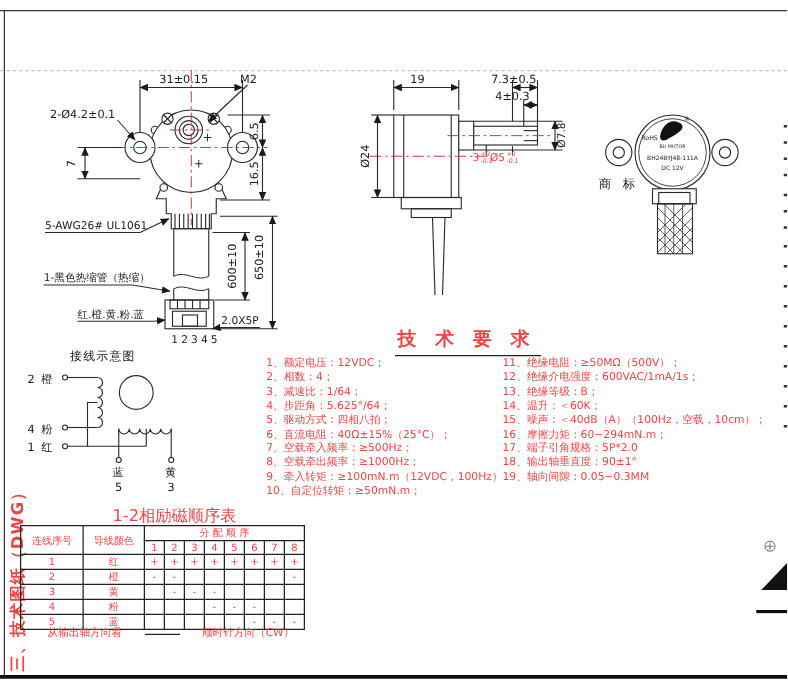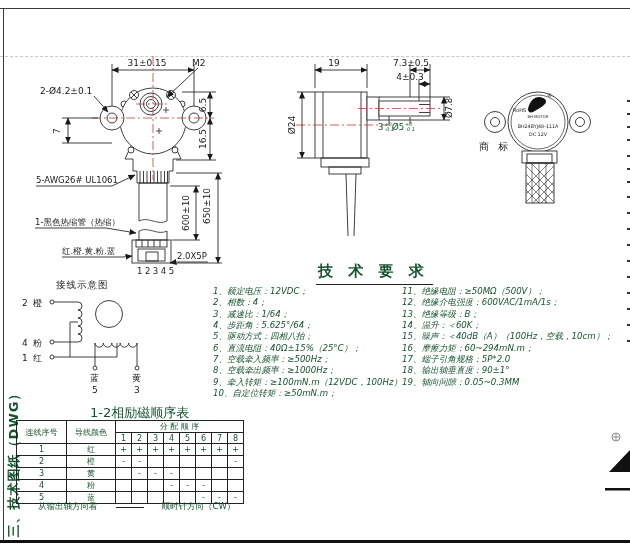--- a/index.html
+++ b/index.html
@@ -1,29 +1,29 @@
 <!DOCTYPE html>
 <html><head>
 <meta charset="utf-8">
 <style>
   html,body{margin:0;padding:0;background:#fff;}
   .page{position:relative;width:630px;height:551px;background:#fff;overflow:hidden;
-        font-family:"DejaVu Sans","Liberation Sans",sans-serif;color:#14532d;}
+        font-family:"DejaVu Sans","Liberation Sans",sans-serif;color:#ef4444;}
   .abs{position:absolute;}
   svg{position:absolute;left:0;top:0;}
   svg text{font-family:"DejaVu Sans","Liberation Sans",sans-serif;fill:#1a1a1a;}
   .border-top{left:0;top:8px;width:630px;height:1px;background:#3a3a3a;}
   .border-left{left:3px;top:8px;width:1px;height:533px;background:#3a3a3a;}
   .border-bottom{left:0;top:540px;width:630px;height:3px;background:#101010;}
   .faint-rule{left:0;top:56px;width:630px;border-top:1px dashed #c9c9c9;height:0;}
   .side-label{left:14px;top:462px;transform:translate(-50%,-50%) rotate(-90deg);
               font-size:13px;font-weight:bold;letter-spacing:1px;white-space:nowrap;}
   .req-title{left:316px;top:262px;font-size:15px;font-weight:bold;letter-spacing:5px;
              border-bottom:1.5px solid #222;padding:0 4px 3px 2px;white-space:nowrap;text-align:center;}
-  .req-col{font-size:8.6px;line-height:11.35px;white-space:nowrap;font-style:italic;}
+  .req-col{font-size:8.6px;line-height:11.35px;white-space:nowrap;}
   .req-left{left:213px;top:286px;width:192px;}
   .req-right{left:402px;top:286px;width:228px;}
   .tbl-title{left:90px;top:404px;font-size:13px;white-space:nowrap;}
   table.seq{position:absolute;left:16px;top:420px;border-collapse:collapse;table-layout:fixed;padding-left:36px;}
   table.seq td{border:1px solid #222;font-size:8px;text-align:center;padding:0;height:10px;
                overflow:hidden;white-space:nowrap;}
   td.w1{width:49px}td.w2{width:48px}td.ws{width:15px}
   .tbl-footer{left:38px;top:501px;font-size:8.5px;display:flex;align-items:center;
               gap:18px;white-space:nowrap;}
   .tbl-footer .dash{width:28px;height:0;border-top:1.2px solid #222;}

